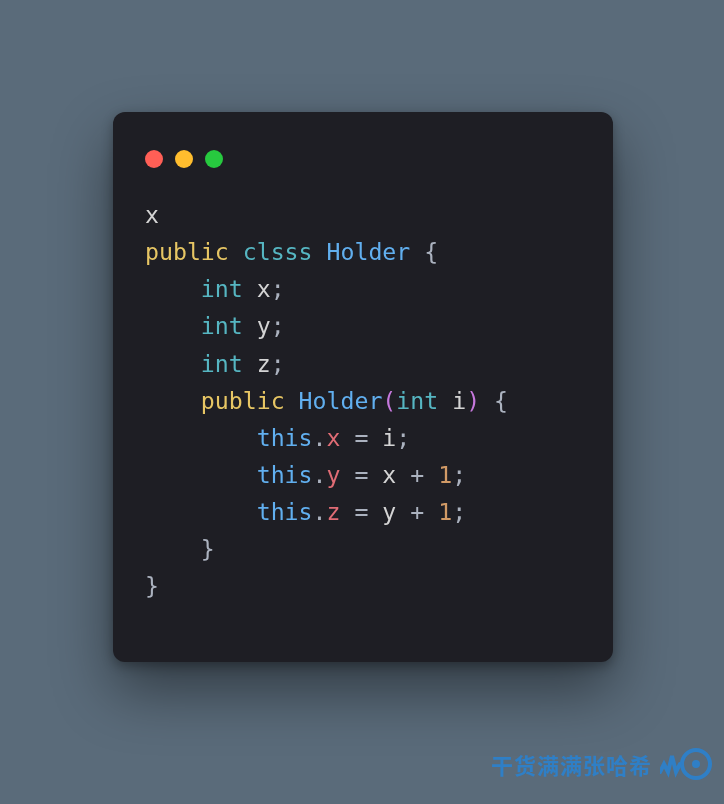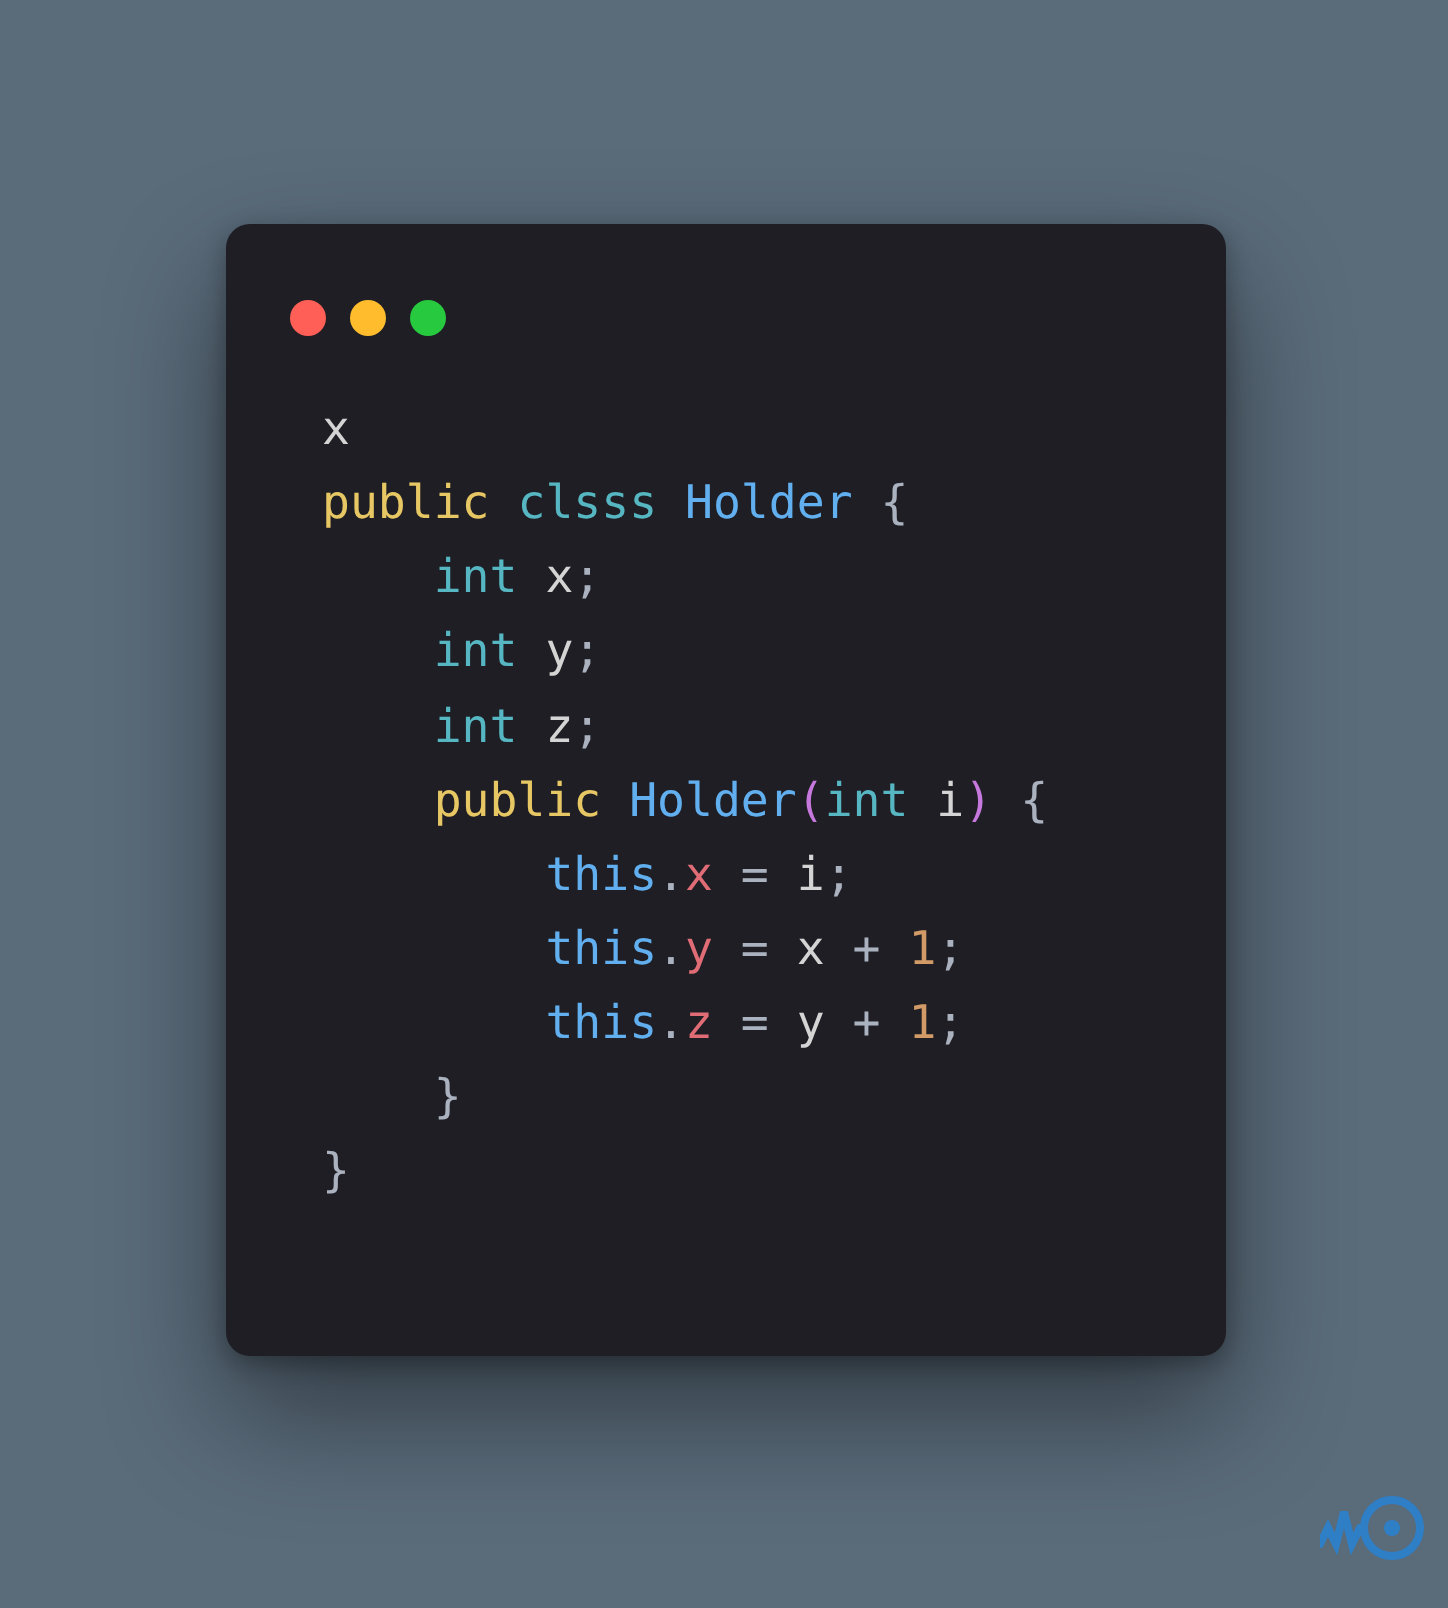--- a/index.html
+++ b/index.html
@@ -32,21 +32,21 @@
   .tl {
     width: 18px;
     height: 18px;
     border-radius: 50%;
     display: inline-block;
   }
   .tl.red    { background: #ff5f56; }
   .tl.yellow { background: #ffbd2e; }
   .tl.green  { background: #27c93f; }
   pre.code {
-    margin: 16px;
+    margin: 0;
     font-size: 23.2px;
     line-height: 1.60;
     white-space: pre;
     font-family: inherit;
     color: #d4d4d4;
   }
   .kw    { color: #e7c664; }
   .type  { color: #56b6c2; }
   .cls   { color: #61afef; }
   .id    { color: #d4d4d4; }
@@ -90,20 +90,21 @@
 <span>    <span class="type">int</span><span> </span><span class="id">z</span><span class="punct">;</span></span>
 <span>    <span class="kw">public</span><span> </span><span class="cls">Holder</span><span class="paren">(</span><span class="type">int</span><span> </span><span class="id">i</span><span class="paren">)</span><span> </span><span class="punct">{</span></span>
 <span>        <span class="this">this</span><span class="punct">.</span><span class="field">x</span><span class="op"> = </span><span class="id">i</span><span class="punct">;</span></span>
 <span>        <span class="this">this</span><span class="punct">.</span><span class="field">y</span><span class="op"> = </span><span class="id">x</span><span class="op"> + </span><span class="num">1</span><span class="punct">;</span></span>
 <span>        <span class="this">this</span><span class="punct">.</span><span class="field">z</span><span class="op"> = </span><span class="id">y</span><span class="op"> + </span><span class="num">1</span><span class="punct">;</span></span>
 <span>    <span class="punct">}</span></span>
 <span><span class="punct">}</span></span></pre>
 </div>
 
 <div class="watermark">
+  <span class="wm-text">干货满满张哈希</span>
   <span class="wm-icon">
     <svg width="52" height="44" viewBox="0 0 52 44">
       <g fill="none" stroke="#2f7fc6" stroke-width="4" stroke-linecap="round">
         <circle cx="36" cy="22" r="14"></circle>
         <circle cx="36" cy="22" r="4" fill="#2f7fc6" stroke="none"></circle>
         <path d="M0 30 L4 22 L8 30 L12 14 L16 30 L20 22"></path>
       </g>
     </svg>
   </span>
 </div>

